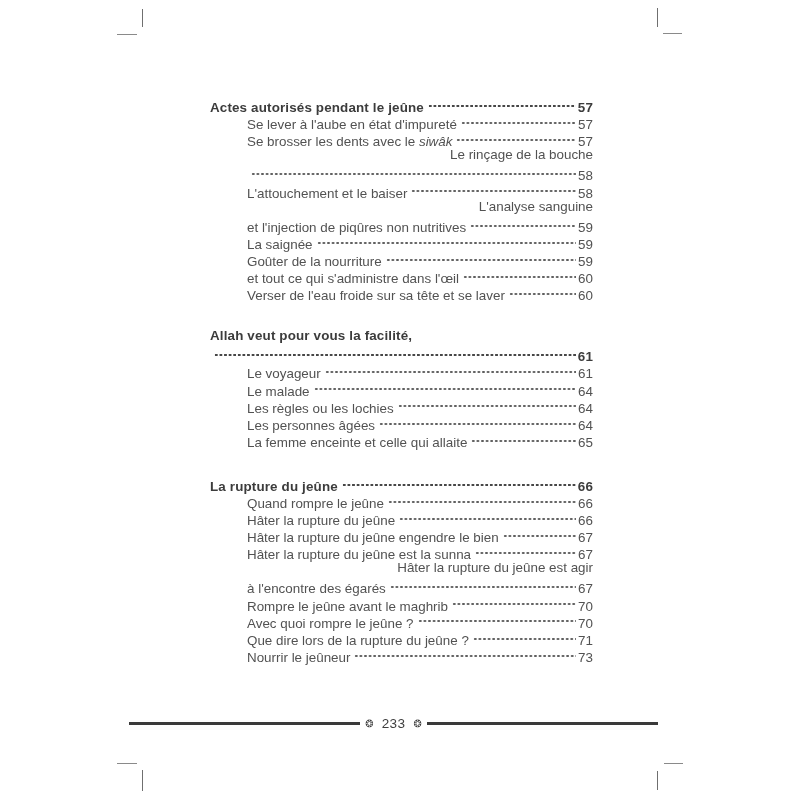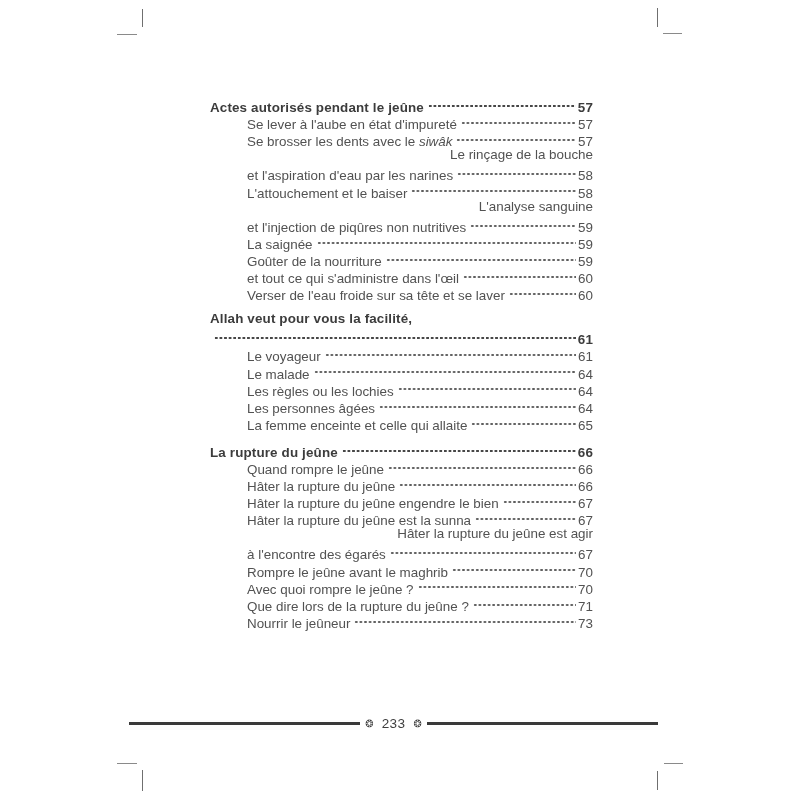--- a/index.html
+++ b/index.html
@@ -31,21 +31,21 @@
 
   
   #toc {
     position: absolute;
     left: 210px;
     top: 95px;
     width: 383px;
     font-size: 13.4px;
     color: #525252;
   }
-  .section + .section { margin-top: 10px; }
+  .section + .section { margin-top: 27px; }
 
   .toc-row {
     display: flex;
     align-items: baseline;
     line-height: 17.1px;
     height: 17.1px;
     white-space: nowrap;
   }
   .toc-row.heading {
     font-weight: bold;
@@ -130,21 +130,20 @@
       </div>
       <div class="toc-row entry">
         <span class="label">Se brosser les dents avec le <em>siwâk</em></span>
         <span class="dots"></span>
         <span class="pg">57</span>
       </div>
       <div class="toc-row entry">
         <span class="label">Le rinçage de la bouche</span>
       </div>
       <div class="toc-row entry">
-        <span class="label">et l'aspiration d'eau par les narines</span>
         <span class="dots"></span>
         <span class="pg">58</span>
       </div>
       <div class="toc-row entry">
         <span class="label">L'attouchement et le baiser</span>
         <span class="dots"></span>
         <span class="pg">58</span>
       </div>
       <div class="toc-row entry">
         <span class="label">L'analyse sanguine</span>

